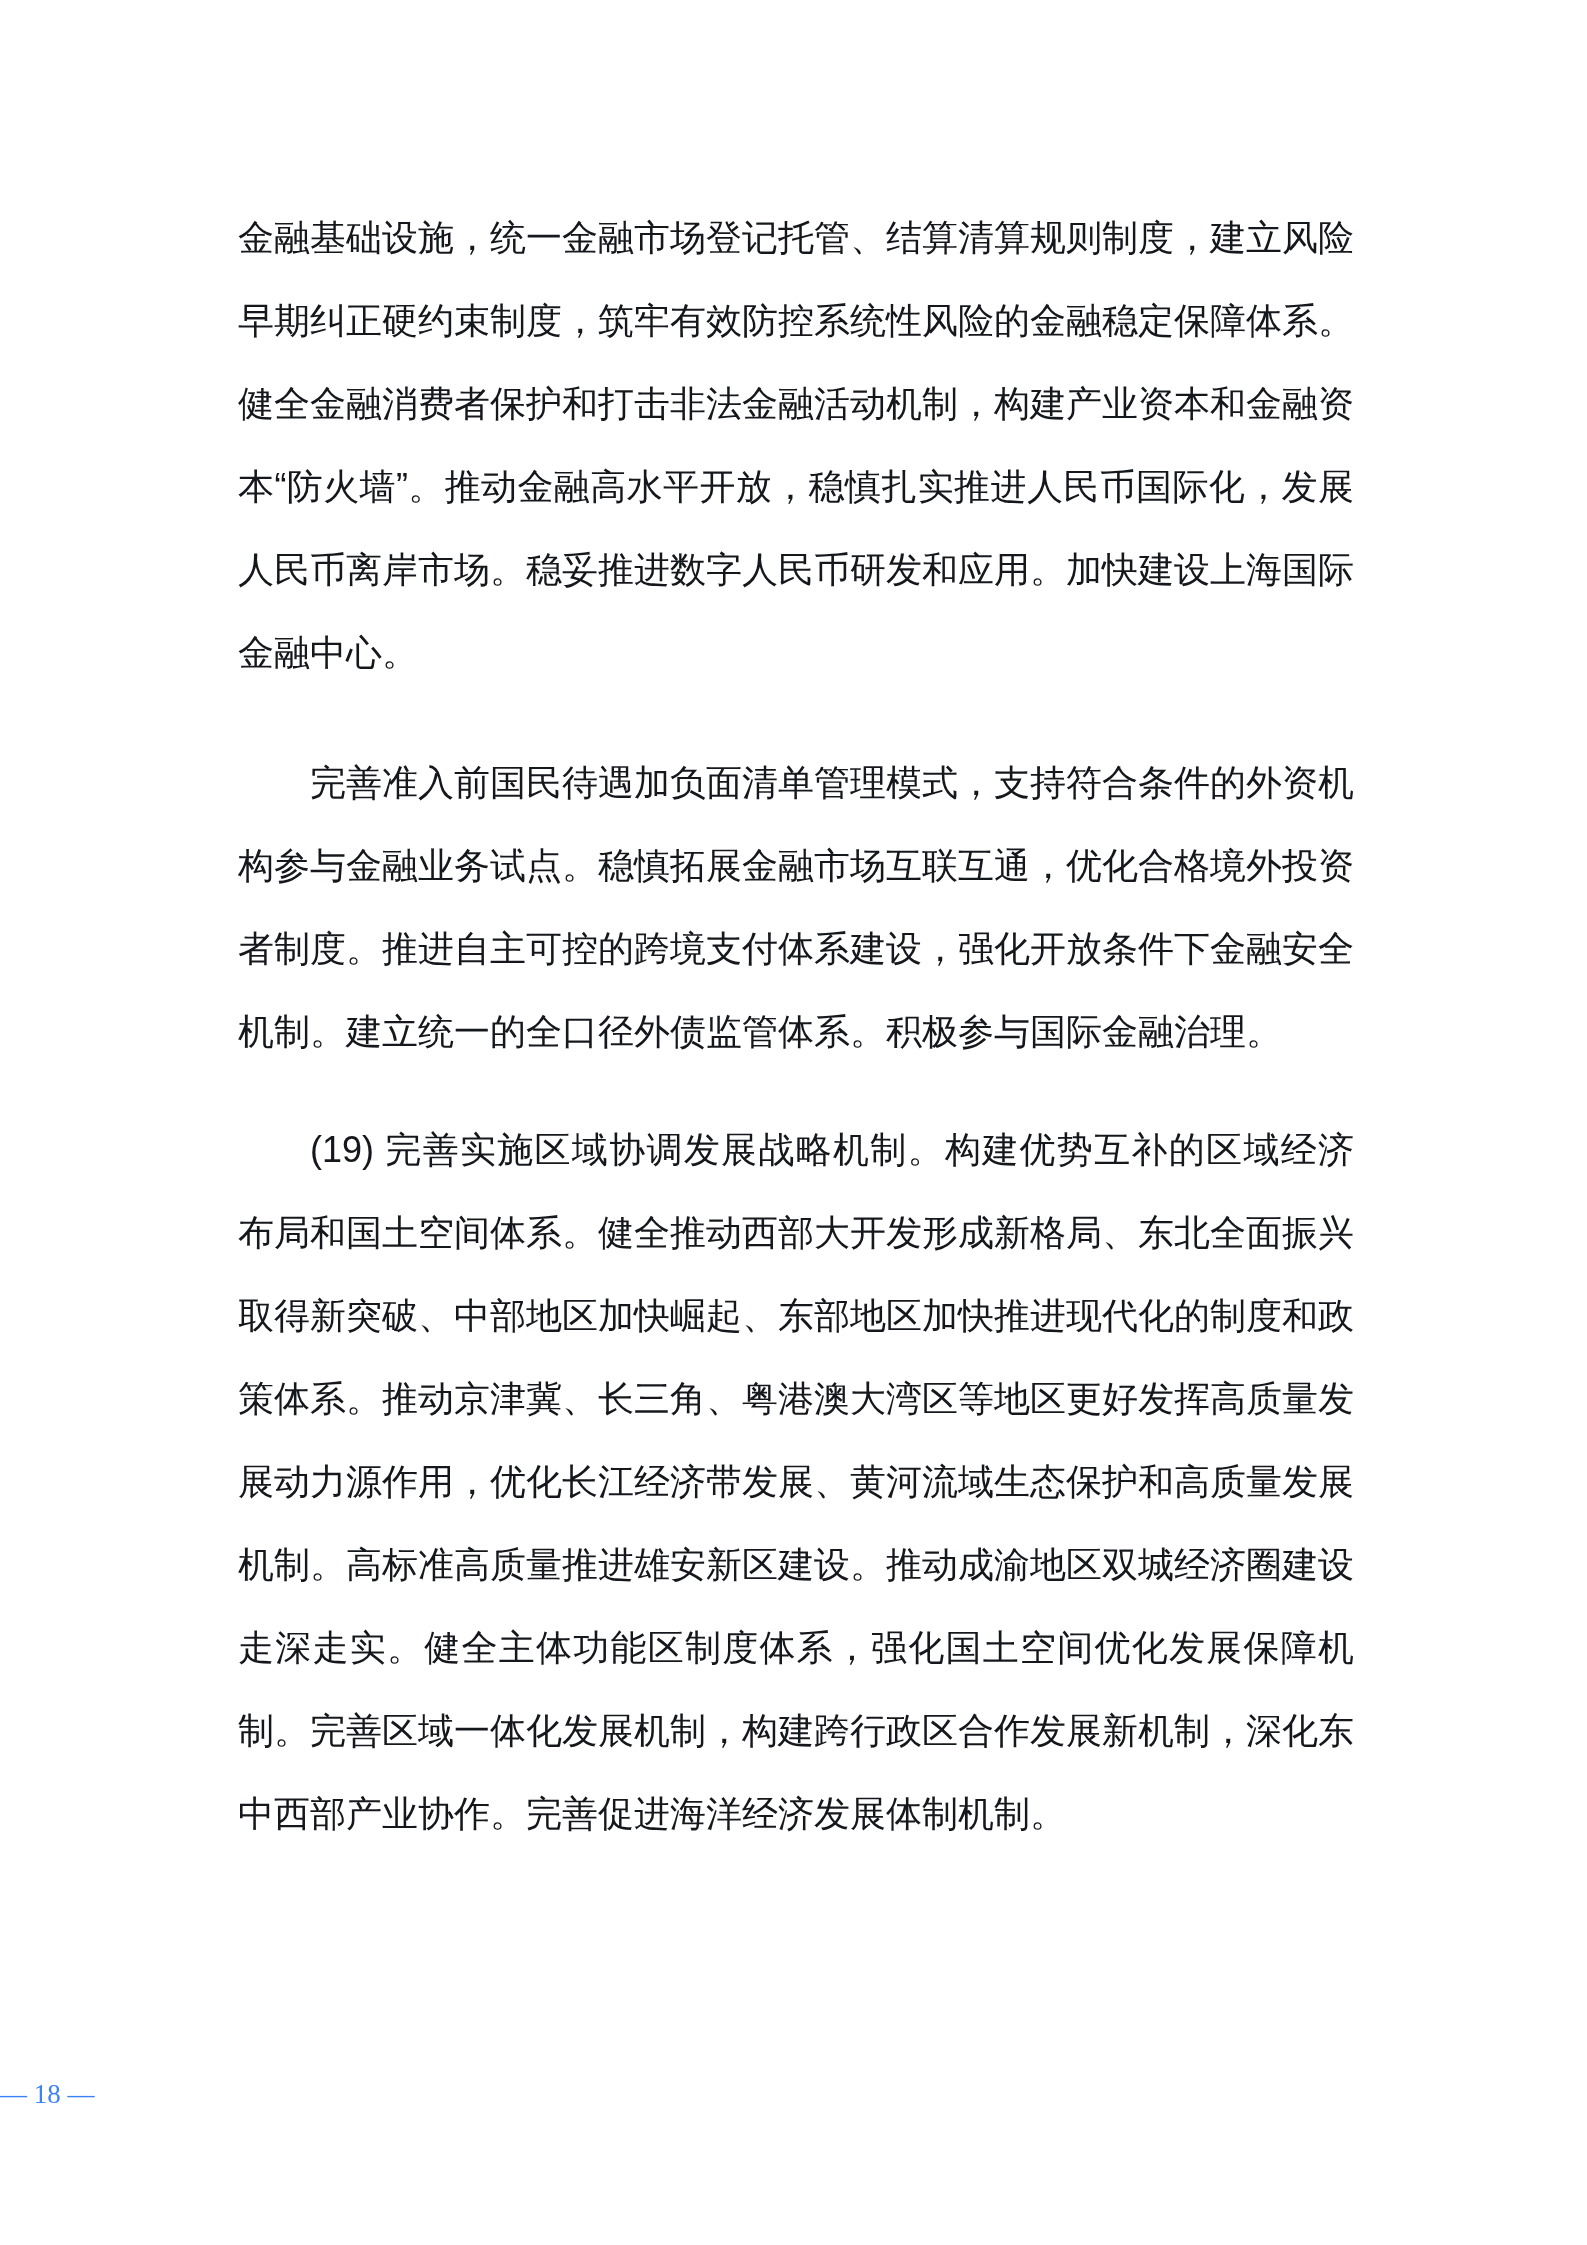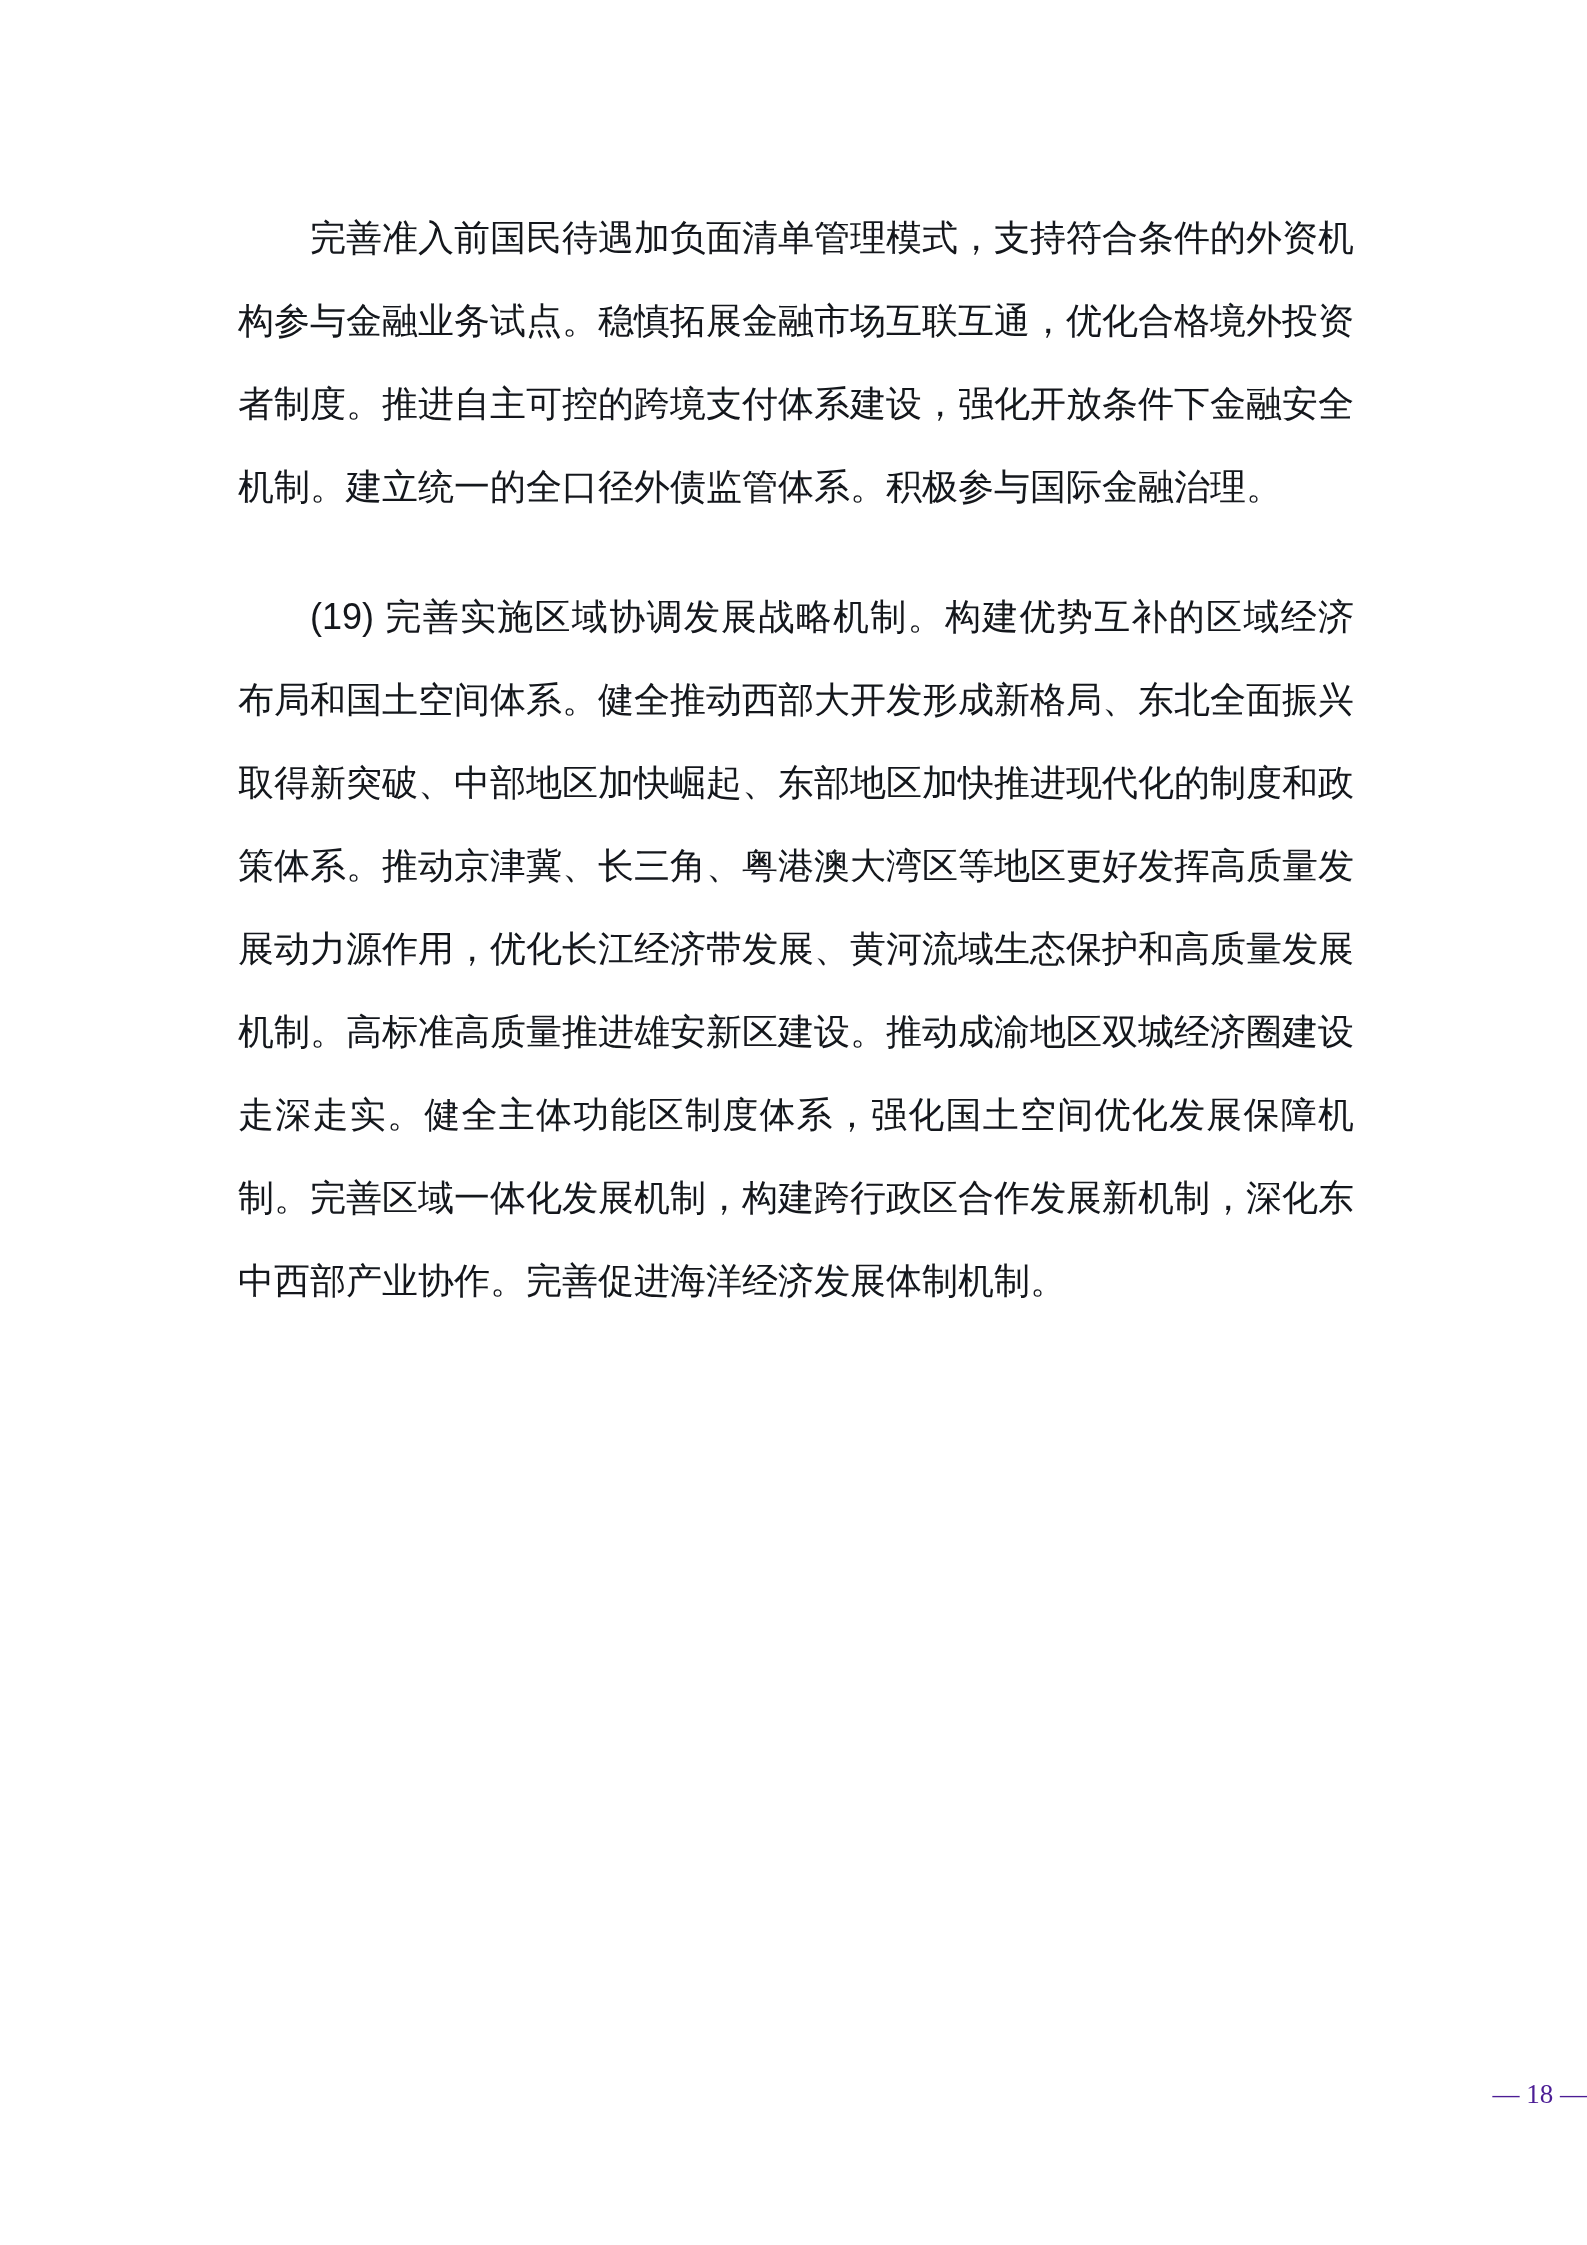--- a/index.html
+++ b/index.html
@@ -41,29 +41,30 @@
     font-size: 37px;
     line-height: 83px;
     font-weight: 700;
     color: #14171c;
   }
   .page-number {
     position: absolute;
     top: 2078px;
     left: 0;
     width: 100%;
-    text-align: right;
+    text-align: left;
     font-family: "Liberation Serif", "DejaVu Serif", serif;
     font-size: 27px;
     line-height: 32px;
-    color: #4c1d95;
+    color: #3b82f6;
   }
 </style>
 </head>
 <body>
 
 <div class="page">
   <div class="content">
+    <p class="para">金融基础设施，统一金融市场登记托管、结算清算规则制度，建立风险早期纠正硬约束制度，筑牢有效防控系统性风险的金融稳定保障体系。健全金融消费者保护和打击非法金融活动机制，构建产业资本和金融资本“防火墙”。推动金融高水平开放，稳慎扎实推进人民币国际化，发展人民币离岸市场。稳妥推进数字人民币研发和应用。加快建设上海国际金融中心。</p>
     <p class="para indent">完善准入前国民待遇加负面清单管理模式，支持符合条件的外资机构参与金融业务试点。稳慎拓展金融市场互联互通，优化合格境外投资者制度。推进自主可控的跨境支付体系建设，强化开放条件下金融安全机制。建立统一的全口径外债监管体系。积极参与国际金融治理。</p>
     <p class="para indent">(19) 完善实施区域协调发展战略机制。构建优势互补的区域经济布局和国土空间体系。健全推动西部大开发形成新格局、东北全面振兴取得新突破、中部地区加快崛起、东部地区加快推进现代化的制度和政策体系。推动京津冀、长三角、粤港澳大湾区等地区更好发挥高质量发展动力源作用，优化长江经济带发展、黄河流域生态保护和高质量发展机制。高标准高质量推进雄安新区建设。推动成渝地区双城经济圈建设走深走实。健全主体功能区制度体系，强化国土空间优化发展保障机制。完善区域一体化发展机制，构建跨行政区合作发展新机制，深化东中西部产业协作。完善促进海洋经济发展体制机制。</p>
   </div>
   <div class="page-number">— 18 —</div>
 </div>
 
 </body></html>

